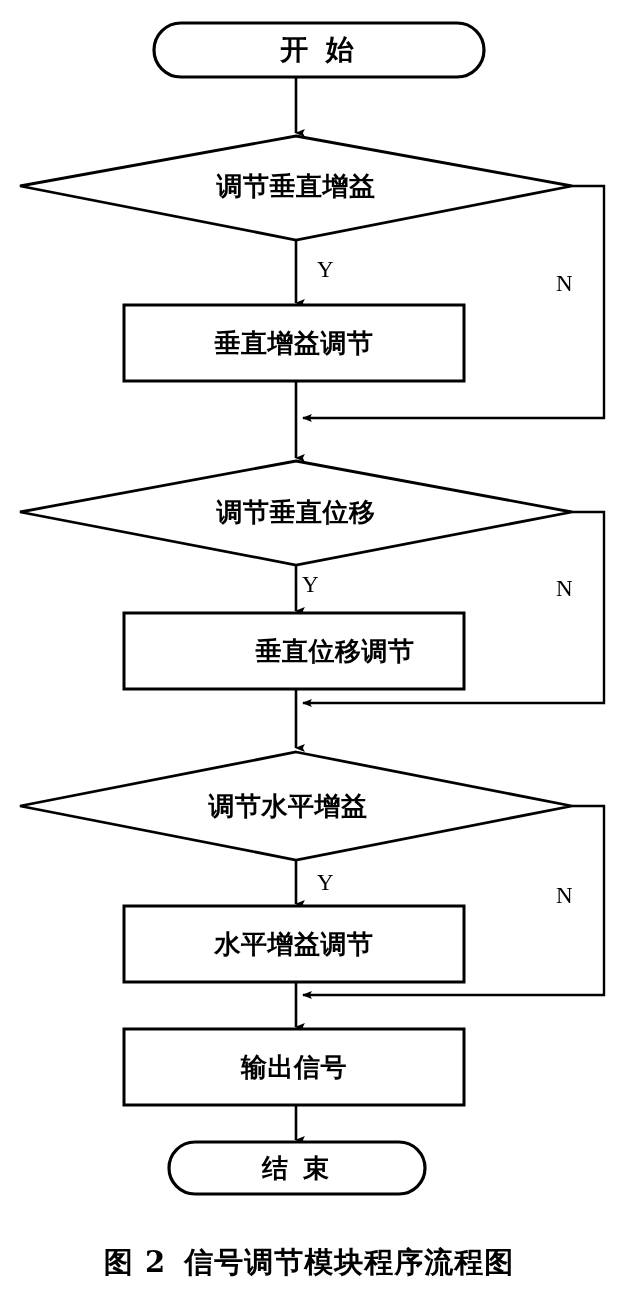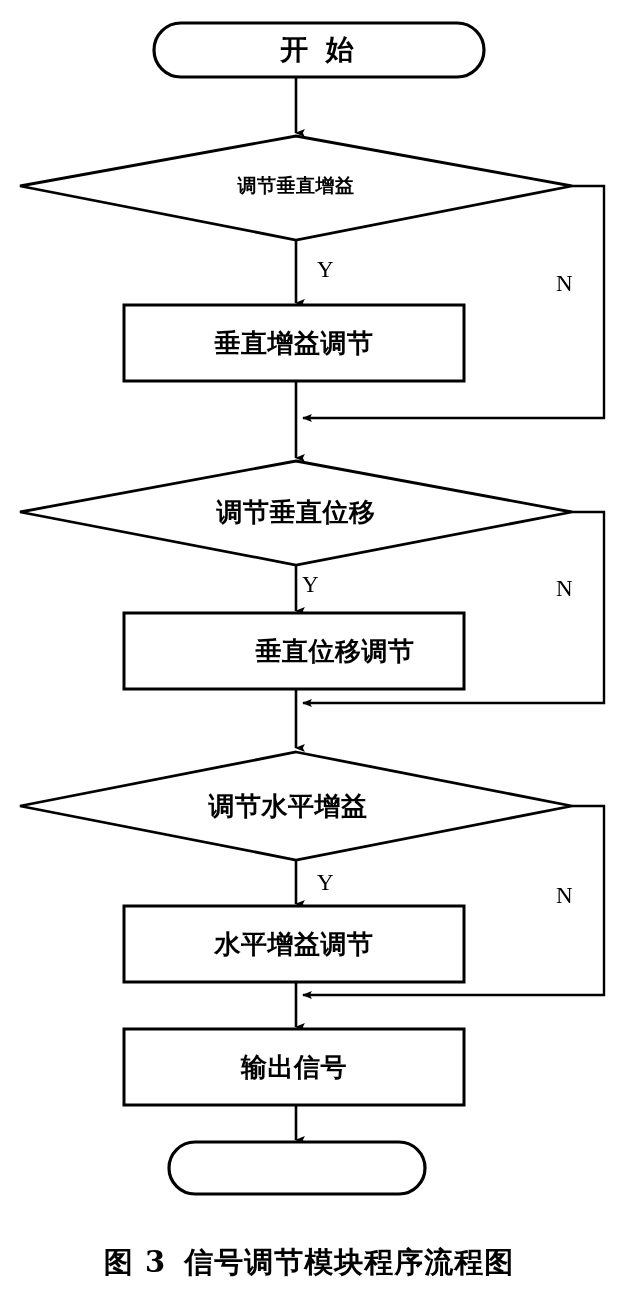--- a/index.html
+++ b/index.html
@@ -138,40 +138,41 @@
 
     <line x1="296" y1="1105" x2="296" y2="1140" stroke="#000000" stroke-width="2.6" marker-end="url(#arrowDown)"></line>
 
     <g>
       <rect x="169" y="1142" width="256" height="52" rx="26" ry="26" fill="#ffffff" stroke="#000000" stroke-width="3.2"></rect>
     </g>
   </svg>
 
   <div class="node-label cjk-label" style="left:154px; top:23px; width:330px; height:54px; font-size:28px; letter-spacing:4px;">开  始</div>
 
-  <div class="node-label cjk-label" style="left:176px; top:160px; width:240px; height:52px; font-size:19px;">调节垂直增益</div>
+  <div class="node-label cjk-label" style="left:176px; top:160px; width:240px; height:52px; font-size:26px;">调节垂直增益</div>
 
   <div class="node-label cjk-label" style="left:124px; top:305px; width:340px; height:76px; font-size:26px;">垂直增益调节</div>
 
   <div class="node-label cjk-label" style="left:176px; top:486px; width:240px; height:52px; font-size:26px;">调节垂直位移</div>
 
   <div class="node-label cjk-label" style="left:124px; top:613px; width:340px; height:76px; font-size:26px;padding-left:41px;">垂直位移调节</div>
 
   <div class="node-label cjk-label" style="left:168px; top:780px; width:240px; height:52px; font-size:26px;">调节水平增益</div>
 
   <div class="node-label cjk-label" style="left:124px; top:906px; width:340px; height:76px; font-size:26px;">水平增益调节</div>
 
   <div class="node-label cjk-label" style="left:124px; top:1029px; width:340px; height:76px; font-size:26px;border-radius:9px;">输出信号</div>
 
+  <div class="node-label cjk-label" style="left:169px; top:1142px; width:256px; height:52px; font-size:26px; letter-spacing:3px;">结  束</div>
 
   <div class="branch-label" style="left:317px; top:258px;">Y</div>
   <div class="branch-label" style="left:302px; top:573px;">Y</div>
   <div class="branch-label" style="left:317px; top:871px;">Y</div>
 
   <div class="branch-label" style="left:556px; top:272px;">N</div>
   <div class="branch-label" style="left:556px; top:577px;">N</div>
   <div class="branch-label" style="left:556px; top:884px;">N</div>
 
   <div id="caption">
-    <span>图 3</span><span class="cap-gap"></span><span>信号调节模块程序流程图</span>
+    <span>图 2</span><span class="cap-gap"></span><span>信号调节模块程序流程图</span>
   </div>
 
 </div>
 
 </body></html>

